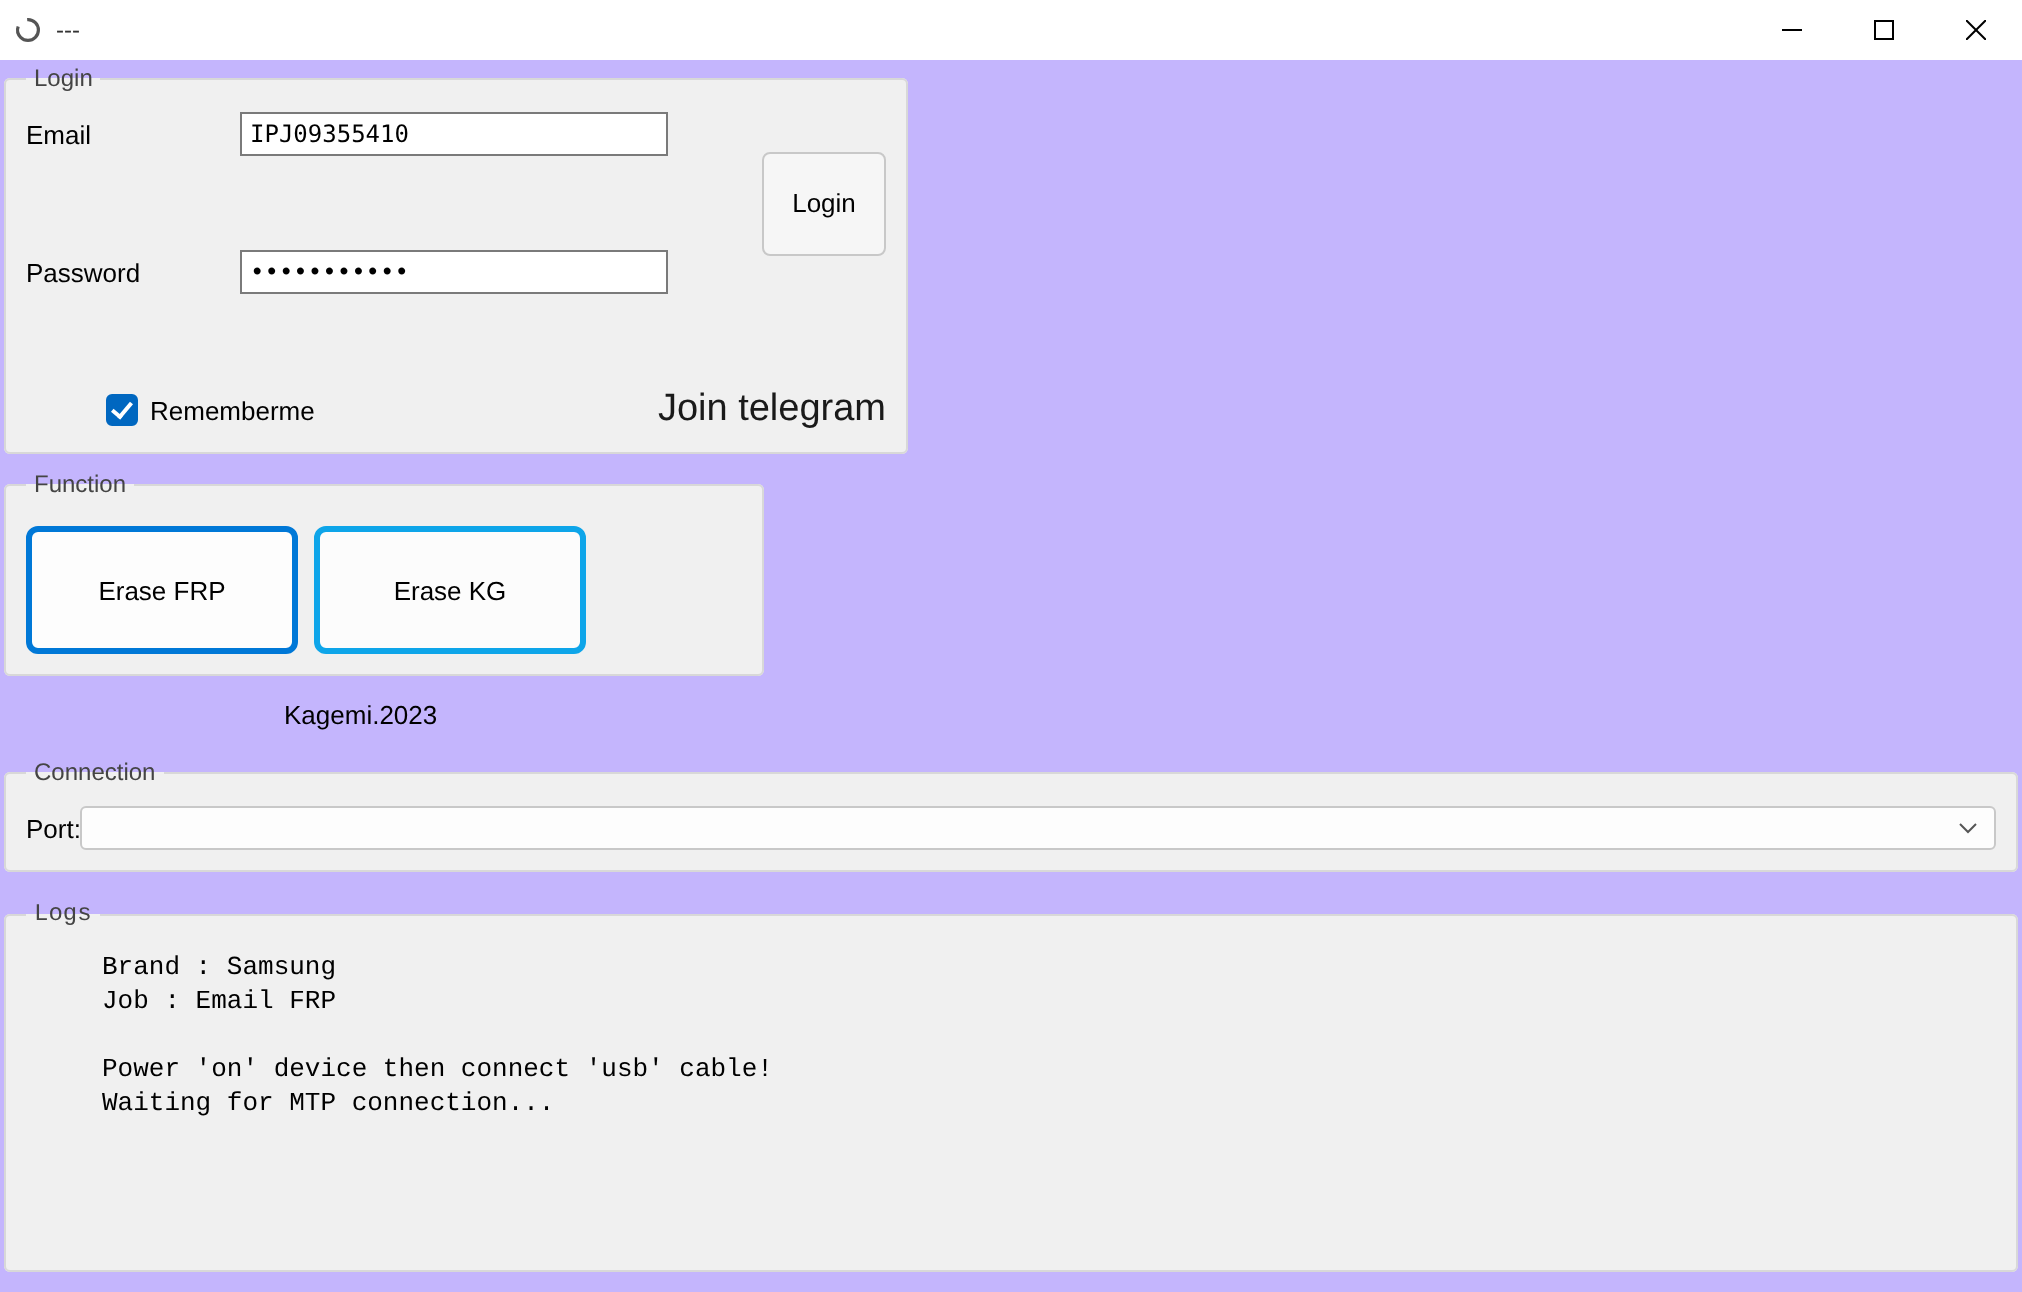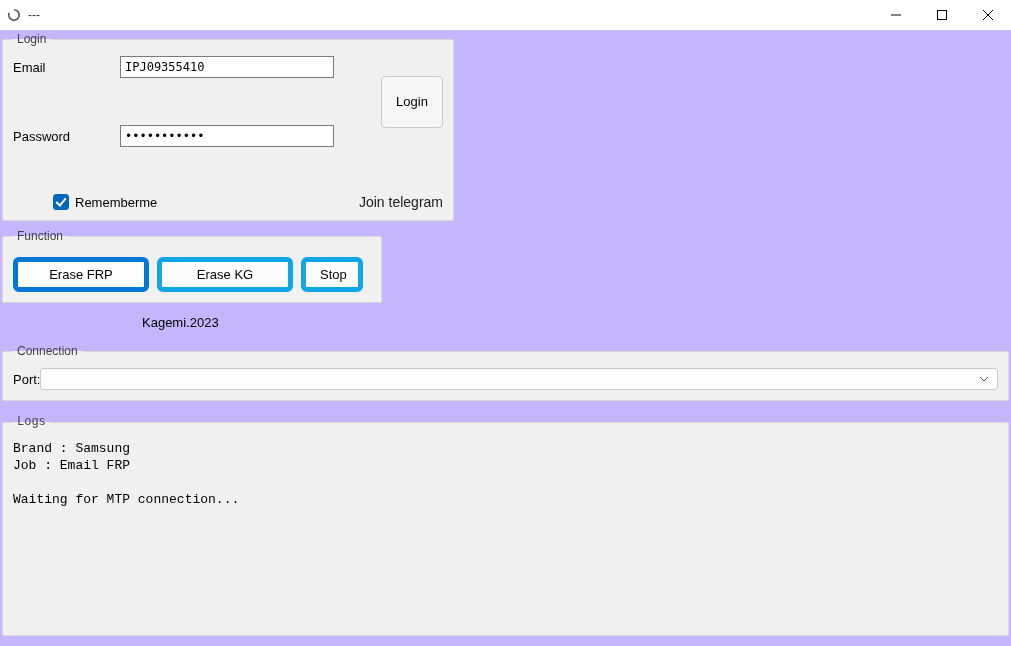--- a/index.html
+++ b/index.html
@@ -121,31 +121,31 @@
     position: absolute;
     left: 4px; top: 1px;
     width: 4px; height: 8px;
     border: solid #fff;
     border-width: 0 2px 2px 0;
     transform: rotate(40deg);
   }
   .telegram {
     margin-left: auto;
     color: #1a1a1a;
-    font-size: 14px;
+    font-size: 19px;
     cursor: pointer;
   }
   .fn-row {
     display: flex;
     gap: 8px;
     padding-top: 4px;
   }
   .fn-btn {
-    height: 35px;
-    border: 5px solid #0ea5e9;
+    height: 64px;
+    border: 3px solid #0ea5e9;
     border-radius: 6px;
     background: #fcfcfc;
     cursor: pointer;
     font-size: 13px;
     padding: 0 14px;
   }
   .fn-btn.primary {
     border-color: #0078d7;
     background: #fdfdfd;
   }
@@ -186,20 +186,21 @@
     height: 100%;
   }
   .log-body {
     font-size: 13px;
     line-height: 1.3;
     white-space: pre-wrap;
     background: transparent;
     height: 100%;
     overflow: auto;
     padding: 2px 0;
+    margin-left: 38px;
   }
   .log-line { display: block; }
   .ok { color: #149b27; }
 </style>
 </head>
 <body>
 
 <div class="titlebar">
   <span class="icon">
     <svg width="14" height="14" viewBox="0 0 14 14">
@@ -244,21 +245,20 @@
           <span class="telegram">Join telegram</span>
         </div>
       </div>
     </fieldset>
 
     <fieldset class="group">
       <legend>Function</legend>
       <div class="fn-row">
         <button class="fn-btn primary erase-frp">Erase FRP</button>
         <button class="fn-btn erase-kg">Erase KG</button>
-        <button class="fn-btn stop">Stop</button>
       </div>
     </fieldset>
 
     <div class="footer-text">Kagemi.2023</div>
   </div>
 
   <div class="right-col">
 
     <fieldset class="group">
       <legend>Connection</legend>
@@ -270,18 +270,18 @@
             <svg width="10" height="10" viewBox="0 0 10 10">
                 <polyline points="1,3 5,7 9,3" fill="none" stroke="#555" stroke-width="1"></polyline>
               </svg>
           </span>
         </div>
       </div>
     </fieldset>
 
     <fieldset class="group logs-group logs">
       <legend>Logs</legend>
-      <div class="log-body" id="log-body"><span class="log-line">Brand : Samsung</span><span class="log-line">Job : Email FRP</span><span class="log-line">&nbsp;</span><span class="log-line">Waiting for MTP connection...</span></div>
+      <div class="log-body" id="log-body"><span class="log-line">Brand : Samsung</span><span class="log-line">Job : Email FRP</span><span class="log-line">&nbsp;</span><span class="log-line">Power 'on' device then connect 'usb' cable!</span><span class="log-line">Waiting for MTP connection...</span></div>
     </fieldset>
 
   </div>
 
 </div>
 
 </body></html>

